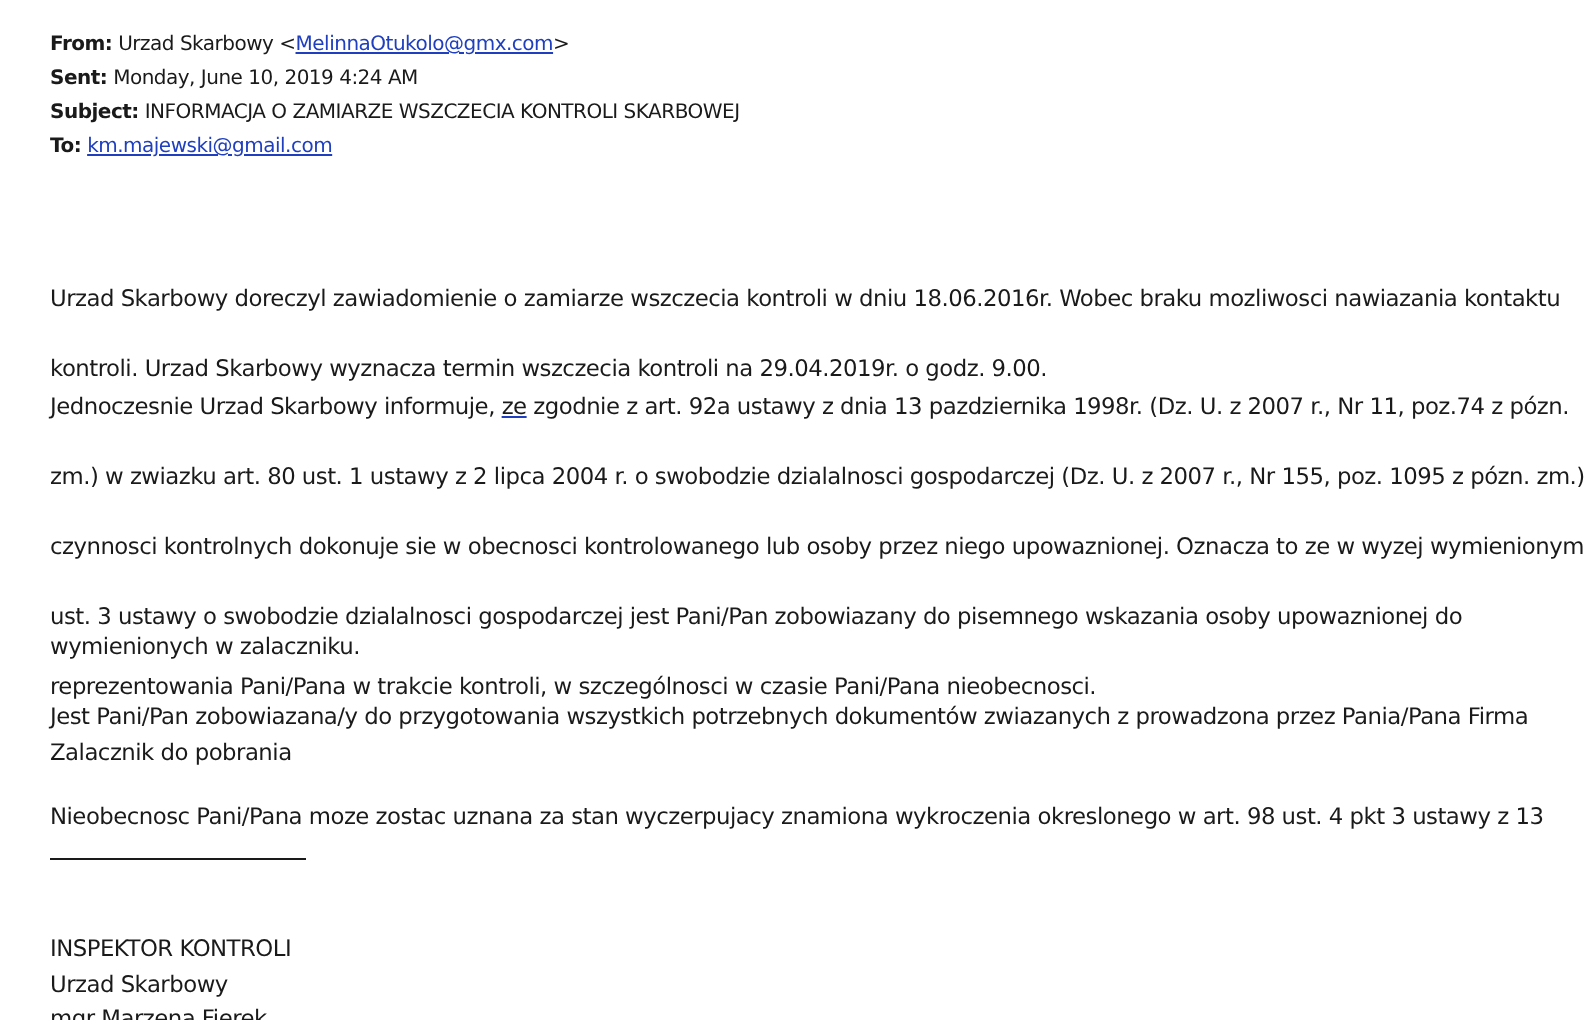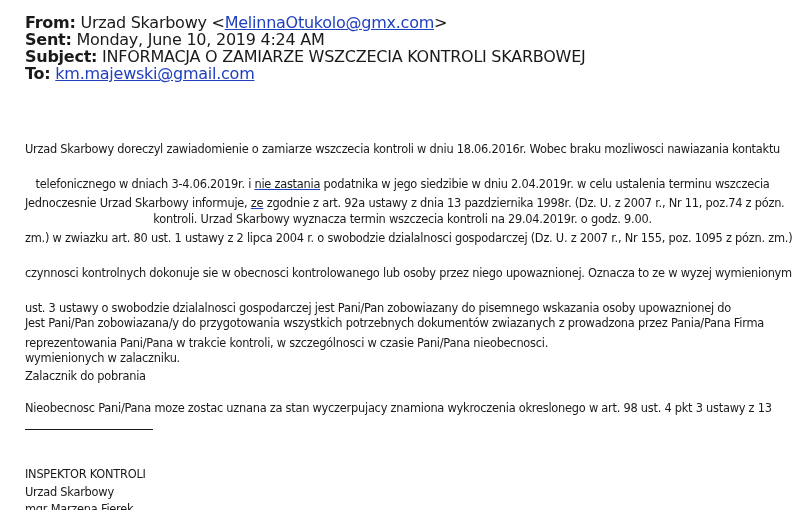--- a/index.html
+++ b/index.html
@@ -18,36 +18,36 @@
       letter-spacing: -0.25px;
     }
     .email {
       position: absolute;
       left: 25px;
       top: 14px;
       width: 770px;
     }
     .hdr-line {
       line-height: 17px;
-      font-size: 16px;
+      font-size: 10px;
       white-space: nowrap;
     }
     .hdr-label {
       font-weight: bold;
     }
     a.link {
       color: #1f3fbf;
       text-decoration: underline;
     }
     .para {
       line-height: 17.5px;
       margin: 0;
       white-space: pre-line;
     }
-    .p1 { position: absolute; top: 109px; left: 0; text-align: center; }
+    .p1 { position: absolute; top: 109px; left: 0; }
     .p2 { position: absolute; top: 163px; left: 0; }
     .p3 { position: absolute; top: 283px; left: 0; }
     .p4 { position: absolute; top: 334px; left: 0; margin-top: 20px; }
     .p5 { position: absolute; top: 368px; left: 0; }
     .sig-line {
       position: absolute;
       top: 415px;
       left: 0;
       width: 128px;
       border-top: 1px solid #1a1a1a;
@@ -83,35 +83,34 @@
       <span>INFORMACJA O ZAMIARZE WSZCZECIA KONTROLI SKARBOWEJ</span>
     </div>
     <div class="hdr-line">
       <span class="hdr-label">To:</span>
       <a class="link" href="#">km.majewski@gmail.com</a>
     </div>
   </div>
 
   <div class="para p1">
     <div>Urzad Skarbowy doreczyl zawiadomienie o zamiarze wszczecia kontroli w dniu 18.06.2016r. Wobec braku mozliwosci nawiazania kontaktu</div>
-    <div><span>telefonicznego w dniach 3-4.06.2019r. i </span><span class="ul-blue">nie zastania</span><span> podatnika w jego siedzibie w dniu 2.04.2019r. w celu ustalenia terminu wszczecia</span></div>
     <div>kontroli. Urzad Skarbowy wyznacza termin wszczecia kontroli na 29.04.2019r. o godz. 9.00.</div>
   </div>
 
   <div class="para p2">
     <div><span>Jednoczesnie Urzad Skarbowy informuje, </span><span class="ul-blue">ze</span><span> zgodnie z art. 92a ustawy z dnia 13 pazdziernika 1998r. (Dz. U. z 2007 r., Nr 11, poz.74 z pózn.</span></div>
     <div>zm.) w zwiazku art. 80 ust. 1 ustawy z 2 lipca 2004 r. o swobodzie dzialalnosci gospodarczej (Dz. U. z 2007 r., Nr 155, poz. 1095 z pózn. zm.)</div>
     <div>czynnosci kontrolnych dokonuje sie w obecnosci kontrolowanego lub osoby przez niego upowaznionej. Oznacza to ze w wyzej wymienionym</div>
     <div>ust. 3 ustawy o swobodzie dzialalnosci gospodarczej jest Pani/Pan zobowiazany do pisemnego wskazania osoby upowaznionej do</div>
     <div>reprezentowania Pani/Pana w trakcie kontroli, w szczególnosci w czasie Pani/Pana nieobecnosci.</div>
   </div>
 
   <div class="para p3">
+    <div>wymienionych w zalaczniku.</div>
     <div>Jest Pani/Pan zobowiazana/y do przygotowania wszystkich potrzebnych dokumentów zwiazanych z prowadzona przez Pania/Pana Firma</div>
-    <div>wymienionych w zalaczniku.</div>
   </div>
 
   <div class="para p4">Zalacznik do pobrania</div>
 
   <div class="para p5">
     <div>Nieobecnosc Pani/Pana moze zostac uznana za stan wyczerpujacy znamiona wykroczenia okreslonego w art. 98 ust. 4 pkt 3 ustawy z 13</div>
   </div>
 
   <div class="sig-line"></div>
 

